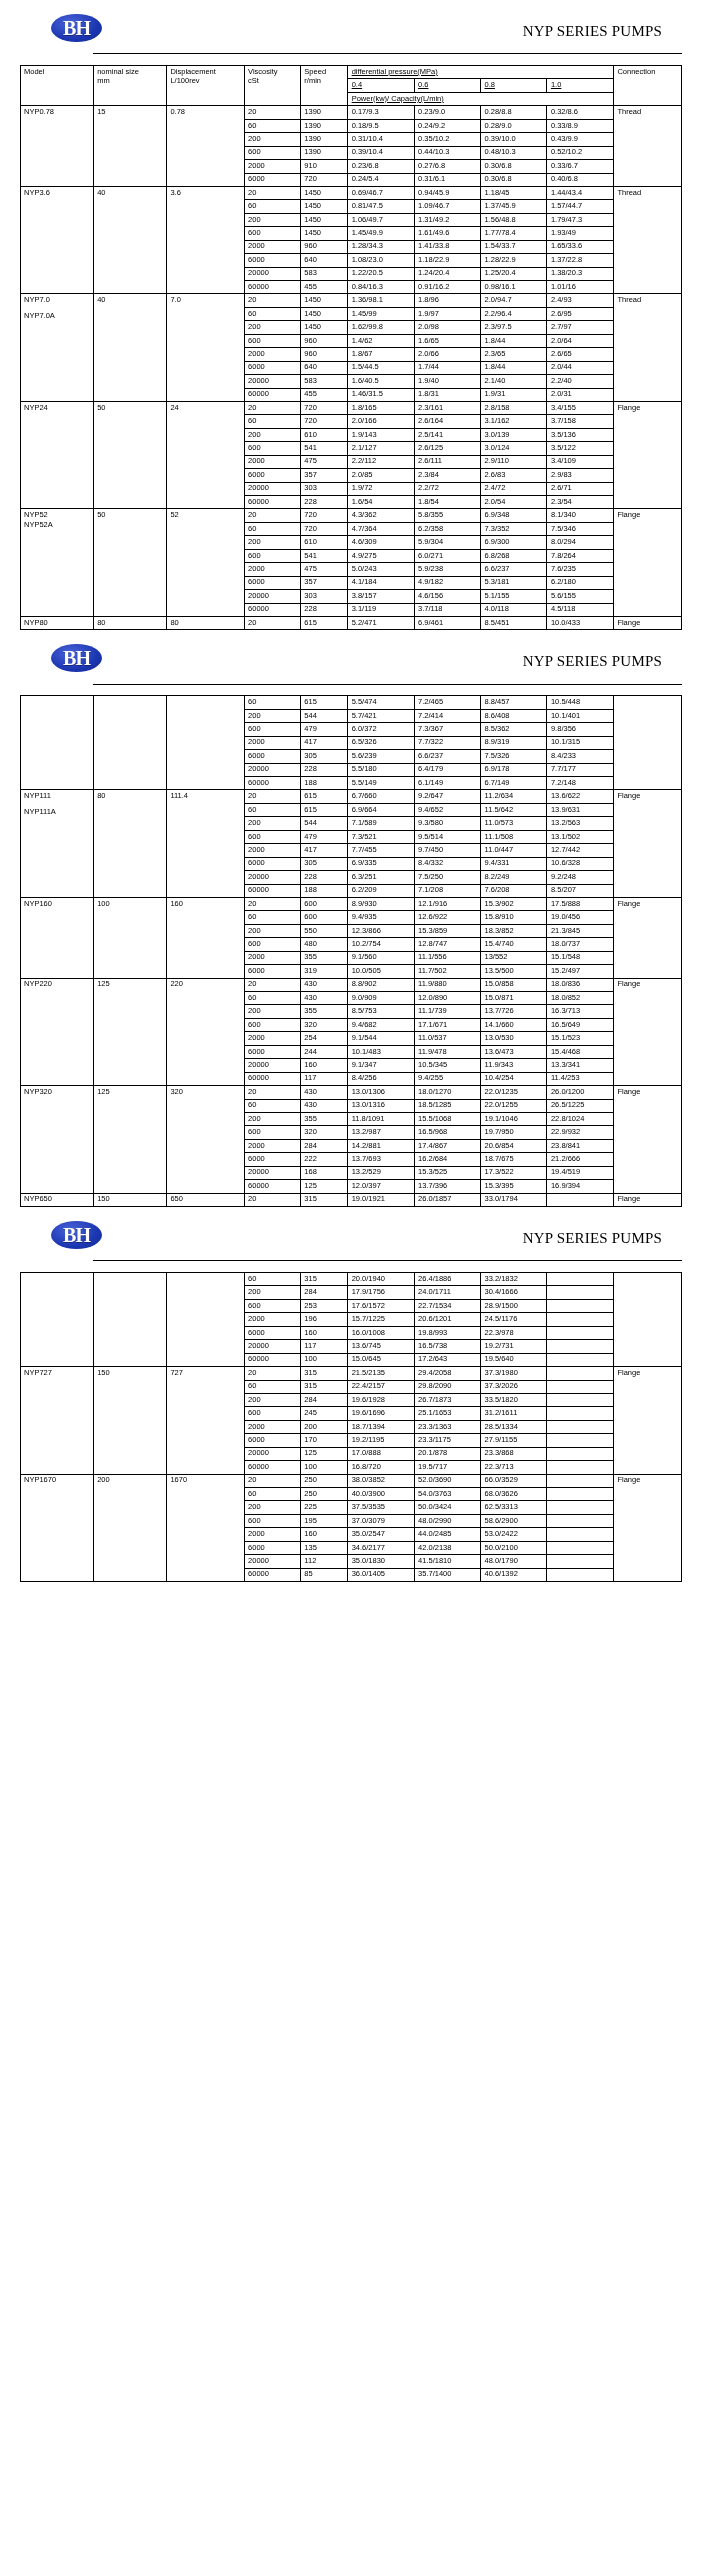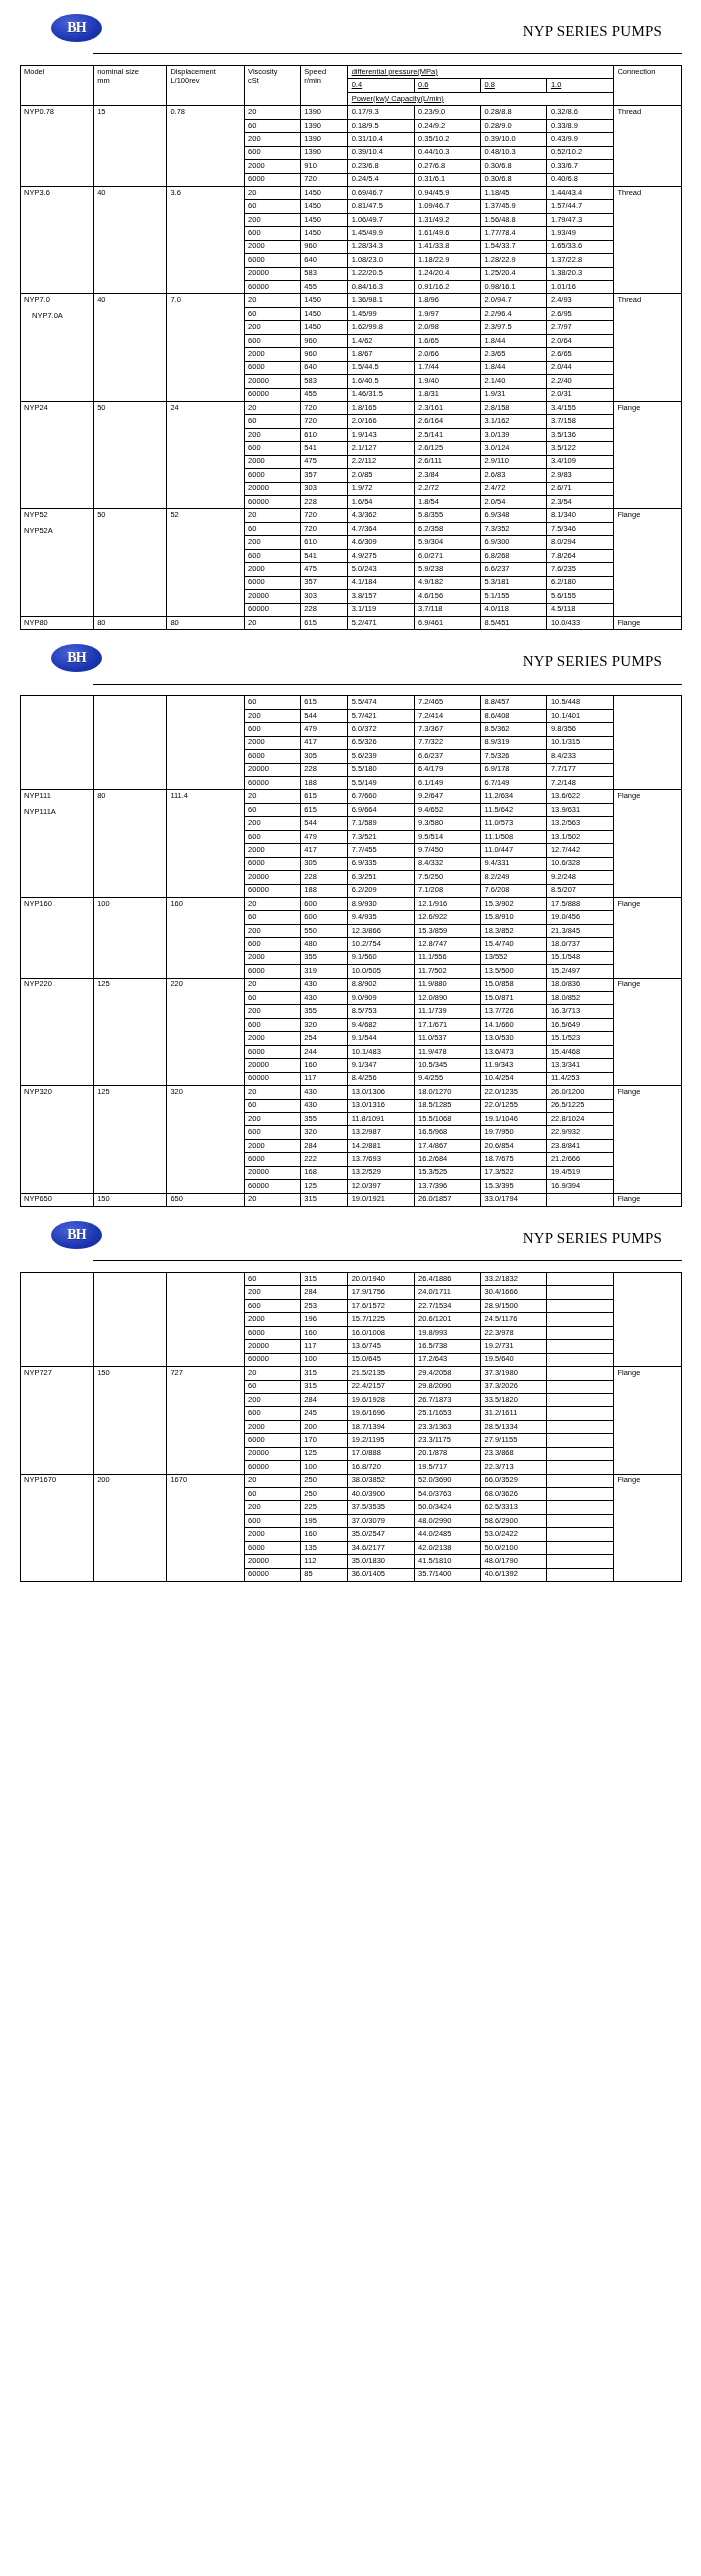--- a/index.html
+++ b/index.html
@@ -33,21 +33,21 @@
     background-image:radial-gradient(ellipse at 38% 32%, #4a63d8 0%, #1a35b0 62%, #122a8e 100%);
     display:flex;
     align-items:center;
     justify-content:center;
     overflow:hidden;
   }
   .logo-text{
     color:#ffffff;
     font-family:"Liberation Serif", serif;
     font-weight:bold;
-    font-size:14px;
+    font-size:20px;
     letter-spacing:-0.9px;
     line-height:1;
     text-shadow:0 0.9px 0 rgba(0,0,0,.35);
   }
   .masthead-title{
     position:absolute;
     right:39px;
     top:23px;
     font-family:"Liberation Serif", serif;
     font-size:15px;
@@ -276,21 +276,21 @@
             <td>60000</td>
             <td>455</td>
             <td>0.84/16.3</td>
             <td>0.91/16.2</td>
             <td>0.98/16.1</td>
             <td>1.01/16</td>
           </tr>
           <tr class="rowgroup-top">
             <td rowspan="8">
               <div>NYP7.0</div>
-              <div style="margin-top: 7px; margin-left: 8px;">NYP7.0A</div>
+              <div style="margin-top: 7px;">NYP7.0A</div>
             </td>
             <td rowspan="8">40</td>
             <td rowspan="8">7.0</td>
             <td>20</td>
             <td>1450</td>
             <td>1.36/98.1</td>
             <td>1.8/96</td>
             <td>2.0/94.7</td>
             <td>2.4/93</td>
             <td rowspan="8">Thread</td>
@@ -417,21 +417,21 @@
             <td>60000</td>
             <td>228</td>
             <td>1.6/54</td>
             <td>1.8/54</td>
             <td>2.0/54</td>
             <td>2.3/54</td>
           </tr>
           <tr class="rowgroup-top">
             <td rowspan="8">
               <div>NYP52</div>
-              <div style="margin-top: 7px;">NYP52A</div>
+              <div style="margin-top: 1px;">NYP52A</div>
             </td>
             <td rowspan="8">50</td>
             <td rowspan="8">52</td>
             <td>20</td>
             <td>720</td>
             <td>4.3/362</td>
             <td>5.8/355</td>
             <td>6.9/348</td>
             <td>8.1/340</td>
             <td rowspan="8">Flange</td>

